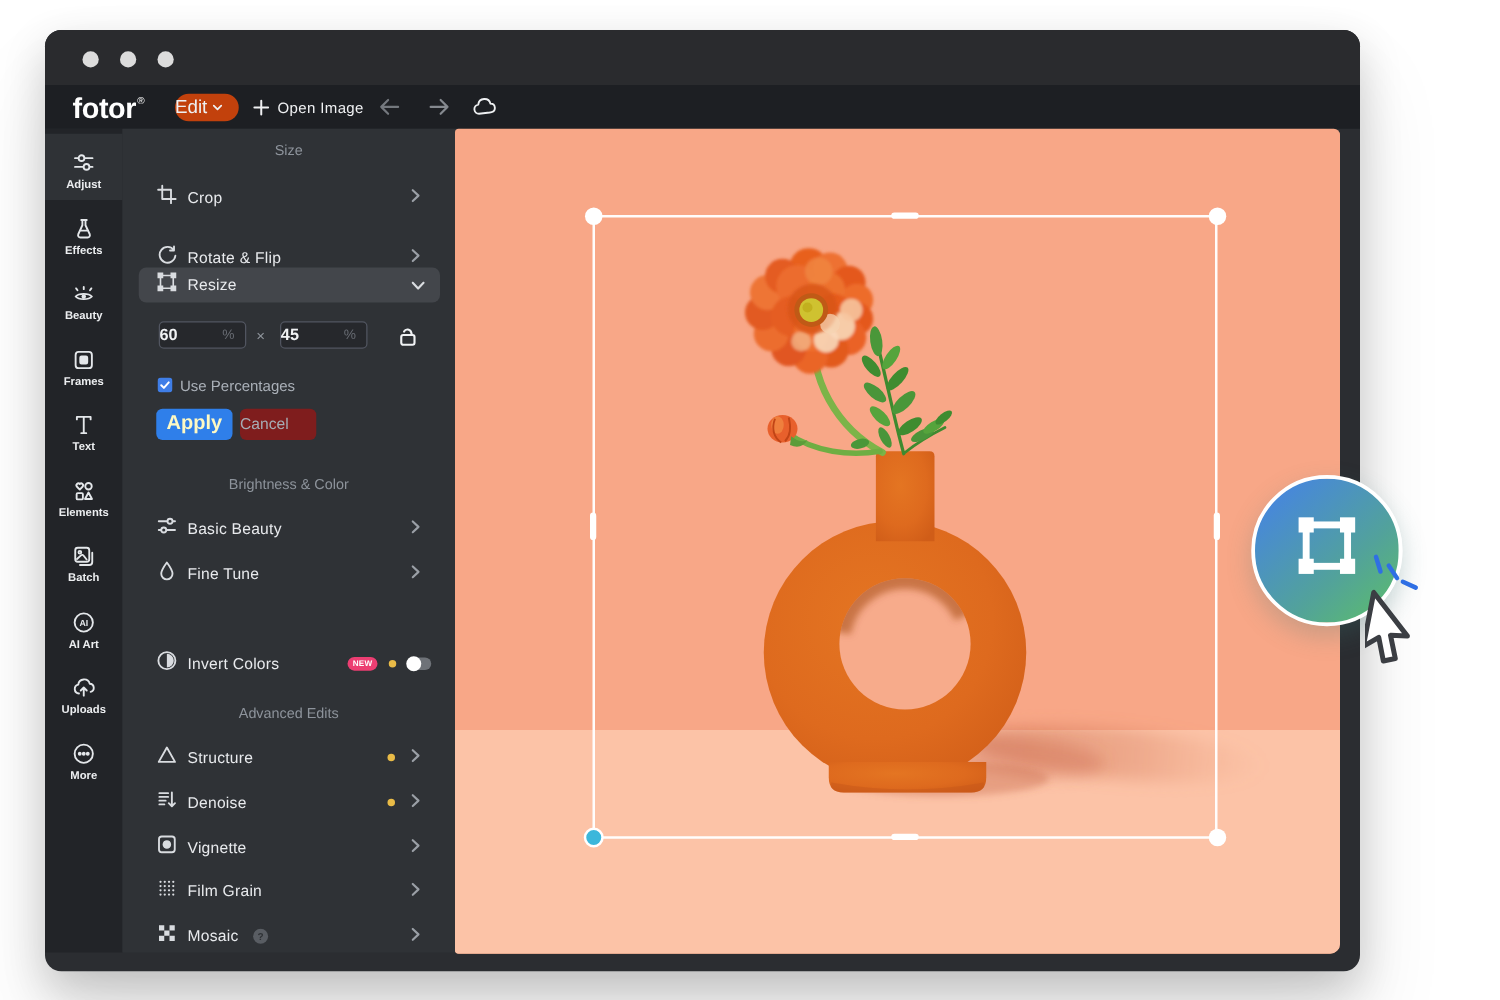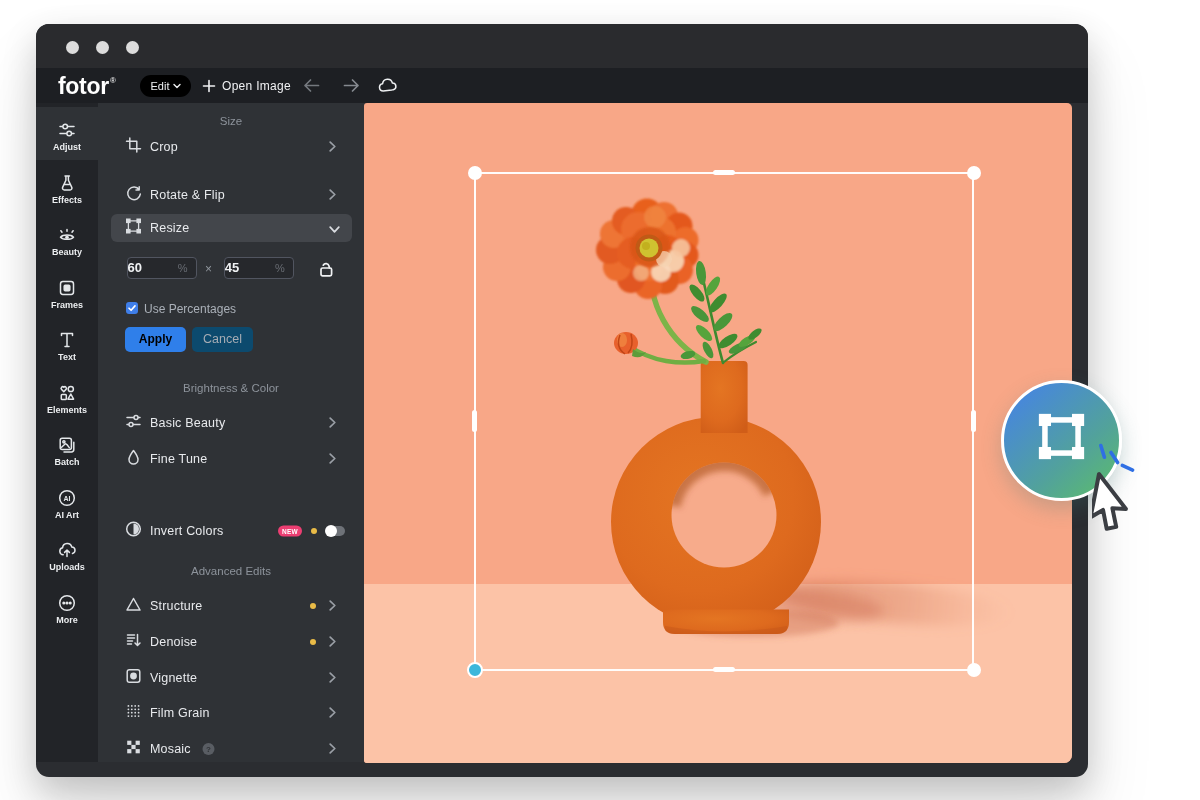--- a/index.html
+++ b/index.html
@@ -4,41 +4,41 @@
 <style>
   * { margin:0; padding:0; box-sizing:border-box; }
   html,body { width:1200px; height:800px; }
   body { background:#ffffff; font-family:"Liberation Sans", sans-serif; position:relative; overflow:hidden; }
   .window { position:absolute; left:36px; top:24px; width:1052px; height:753px; background:#2b2d31; border-radius:13px; box-shadow:0 14px 34px rgba(0,0,0,.18), 0 40px 70px rgba(0,0,0,.10); }
   .titlebar { position:absolute; left:0; top:0; width:100%; height:44px; background:#2a2b2e; border-radius:13px 13px 0 0; }
   .dot { position:absolute; top:17px; width:13px; height:13px; border-radius:50%; background:#dcdcdc; }
   .header { position:absolute; left:0; top:44px; width:100%; height:35px; background:#1d1f23; }
   .logo { position:absolute; left:22px; top:5px; color:#fff; font-size:23px; font-weight:700; letter-spacing:-0.3px; }
   .logo sup { font-size:8px; font-weight:400; position:relative; top:-2px; left:1px;}
-  .editpill { position:absolute; left:104px; top:7px; width:51px; height:22px; background:#000000; border-radius:11px; color:#eef0f2; font-size:11px; line-height:22px; text-align:center; }
+  .editpill { position:absolute; left:104px; top:7px; width:51px; height:22px; background:#c2410c; border-radius:11px; color:#eef0f2; font-size:15px; line-height:22px; text-align:left; }
   .openimg { position:absolute; left:166px; top:10.5px; color:#f0f1f3; font-size:12px; font-weight:400; letter-spacing:.3px;}
   .hicon { position:absolute; top:3px; }
   
   .sidebar { position:absolute; left:0; top:79px; width:62px; height:659px; background:#222428; }
   .sactive { position:absolute; left:0; top:4px; width:62px; height:53px; background:#2f3236; }
   .sitem { position:absolute; left:0; width:62px; text-align:center; color:#eceef0; font-size:9px; font-weight:600;}
   .sitem svg { display:block; margin:0 auto 2px auto; }
   
   .panel { position:absolute; left:62px; top:79px; width:272px; height:659px; background:#2f3236; }
   .sechead { position:absolute; left:0; width:266px; text-align:center; color:#8d939b; font-size:11.5px; }
   .prow { position:absolute; left:0; width:266px; height:28px; }
   .prow .picon { position:absolute; left:27px; top:50%; transform:translateY(-50%); }
   .prow .ptext { position:absolute; left:52px; top:50%; transform:translateY(-50%); color:#e8eaed; font-size:12.5px; font-weight:400; letter-spacing:.2px; }
   .prow .chev { position:absolute; left:231px; top:50%; transform:translateY(-50%); }
   .resbar { position:absolute; left:13px; top:111px; width:241px; height:28px; background:#43464b; border-radius:6px; }
   .ydot { position:absolute; left:212px; top:50%; transform:translateY(-50%); width:6px; height:6px; border-radius:50%; background:#e9bb47; }
   .inp { position:absolute; top:154px; width:70px; height:22px; background:#26282c; border:1.3px solid #515560; border-radius:4px; color:#f0f2f4; font-size:13px; font-weight:600; text-align:left; line-height:20px;}
   .inp .pct { position:absolute; right:8px; top:0; color:#686c73; font-size:11px; font-weight:400;}
-  .applybtn { position:absolute; left:27px; top:224px; width:61px; height:24.5px; background:#2f7fea; border-radius:5px; color:#000000; font-size:12px; font-weight:600; text-align:center; line-height:24.5px; }
-  .cancelbtn { position:absolute; left:94px; top:224px; width:61px; height:24.5px; background:#0c4a6e; border-radius:5px; color:#a6acb4; font-size:12.5px; text-align:center; line-height:24.5px; }
+  .applybtn { position:absolute; left:27px; top:224px; width:61px; height:24.5px; background:#2f7fea; border-radius:5px; color:#fef9c3; font-size:16px; font-weight:600; text-align:center; line-height:24.5px; }
+  .cancelbtn { position:absolute; left:94px; top:224px; width:61px; height:24.5px; background:#7f1d1d; border-radius:5px; color:#a6acb4; font-size:12.5px; text-align:left; line-height:24.5px; }
   .newbadge { position:absolute; left:180px; top:50%; transform:translateY(-50%); width:24px; height:11px; background:#ec3e72; border-radius:5.5px; color:#fff; font-size:6.5px; font-weight:700; text-align:center; line-height:11px; letter-spacing:.2px;}
   .toggle { position:absolute; left:228px; top:50%; transform:translateY(-50%); width:19px; height:10px; background:#6e7278; border-radius:5px; }
   .toggle .knob { position:absolute; left:-1px; top:-1px; width:12px; height:12px; background:#fff; border-radius:50%; }
   
   .canvas { position:absolute; left:328px; top:79px; width:708px; height:659.5px; background:#f8a787; border-radius:3px 5px 8px 3px; overflow:hidden; }
   .floor { position:absolute; left:0; top:481px; width:708px; height:178.5px; background:#fcc3a7; }
   .cropbox { position:absolute; left:109.7px; top:68.5px; width:500.8px; height:499px; border:2px solid rgba(255,255,255,.97); }
   .h { position:absolute; background:#fff; }
   .hc { width:14px; height:14px; border-radius:50%; }
   .hb { border-radius:3px; }
@@ -165,30 +165,30 @@
       </svg>
     <svg style="position:absolute;left:27.6px;top:199px;" width="12" height="12" viewBox="0 0 12 12">
         <rect width="12" height="12" rx="3" fill="#3f7ee8"></rect>
         <path d="M3,6.2 L5.1,8.3 L9,3.9" fill="none" stroke="#fff" stroke-width="1.6" stroke-linecap="round" stroke-linejoin="round"></path>
       </svg>
     <div style="position:absolute;left:46px;top:199px;color:#aab0b8;font-size:12px;">Use Percentages</div>
     <div class="applybtn">Apply</div>
     <div class="cancelbtn">Cancel</div>
     <div class="sechead" style="top:279px;">Brightness &amp; Color</div>
     <div class="sechead" style="top:462px;">Advanced Edits</div>
-  <div class="prow" style="top: 30px;">
+  <div class="prow" style="top: 41px;">
         <span class="picon"><svg width="17" height="17" viewBox="0 0 17 17" fill="none" stroke="#d9dce0" stroke-width="1.5" stroke-linecap="round" stroke-linejoin="round">
             <path d="M1.5,4.8 H11.8 V15.5 M4.8,1.5 V12.2 H15.5"></path>
           </svg></span>
         <span class="ptext">Crop</span>
         <span class="chev"><svg width="7" height="11" viewBox="0 0 7 11">
             <polyline points="1.2,1.2 5.8,5.5 1.2,9.8" fill="none" stroke="#9a9fa6" stroke-width="1.7" stroke-linecap="round" stroke-linejoin="round"></polyline>
           </svg></span>
       </div>
-      <div class="prow" style="top: 78px;">
+      <div class="prow" style="top: 89px;">
         <span class="picon"><svg width="17" height="17" viewBox="0 0 17 17" fill="none" stroke="#d9dce0" stroke-width="1.5" stroke-linecap="round" stroke-linejoin="round">
             <path d="M14.2,5.2 A6.3,6.3 0 1 0 15.3,9.6 M14.2,2.2 V5.4 H11"></path>
           </svg></span>
         <span class="ptext">Rotate &amp; Flip</span>
         <span class="chev"><svg width="7" height="11" viewBox="0 0 7 11">
             <polyline points="1.2,1.2 5.8,5.5 1.2,9.8" fill="none" stroke="#9a9fa6" stroke-width="1.7" stroke-linecap="round" stroke-linejoin="round"></polyline>
           </svg></span>
       </div>
       <div class="prow" style="top: 111px;">
         <span class="picon"><svg width="17" height="17" viewBox="0 0 17 17" fill="none" stroke="#d9dce0" stroke-width="1.5" stroke-linecap="round" stroke-linejoin="round">

